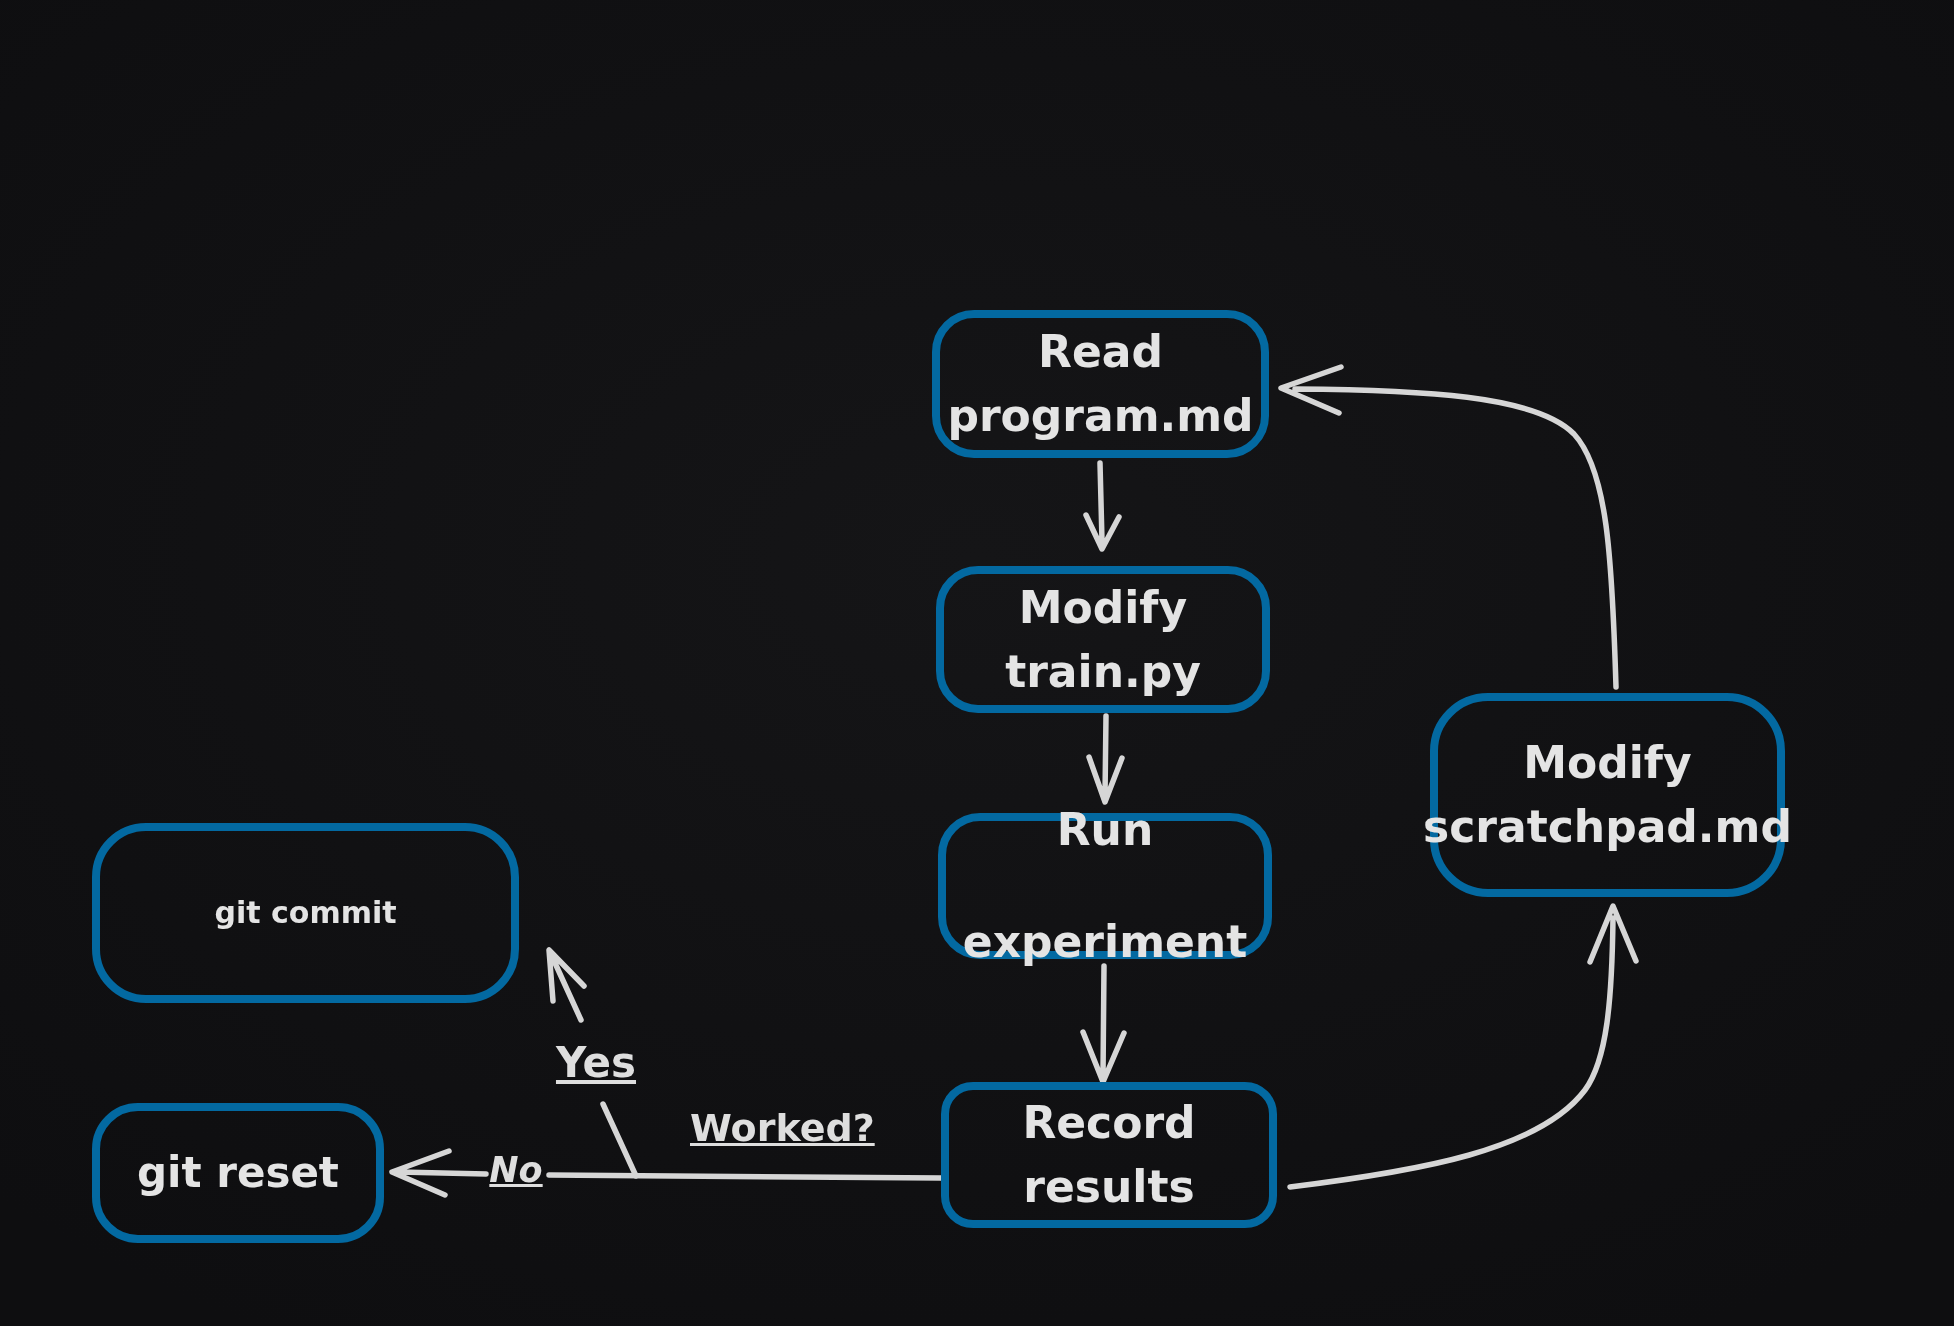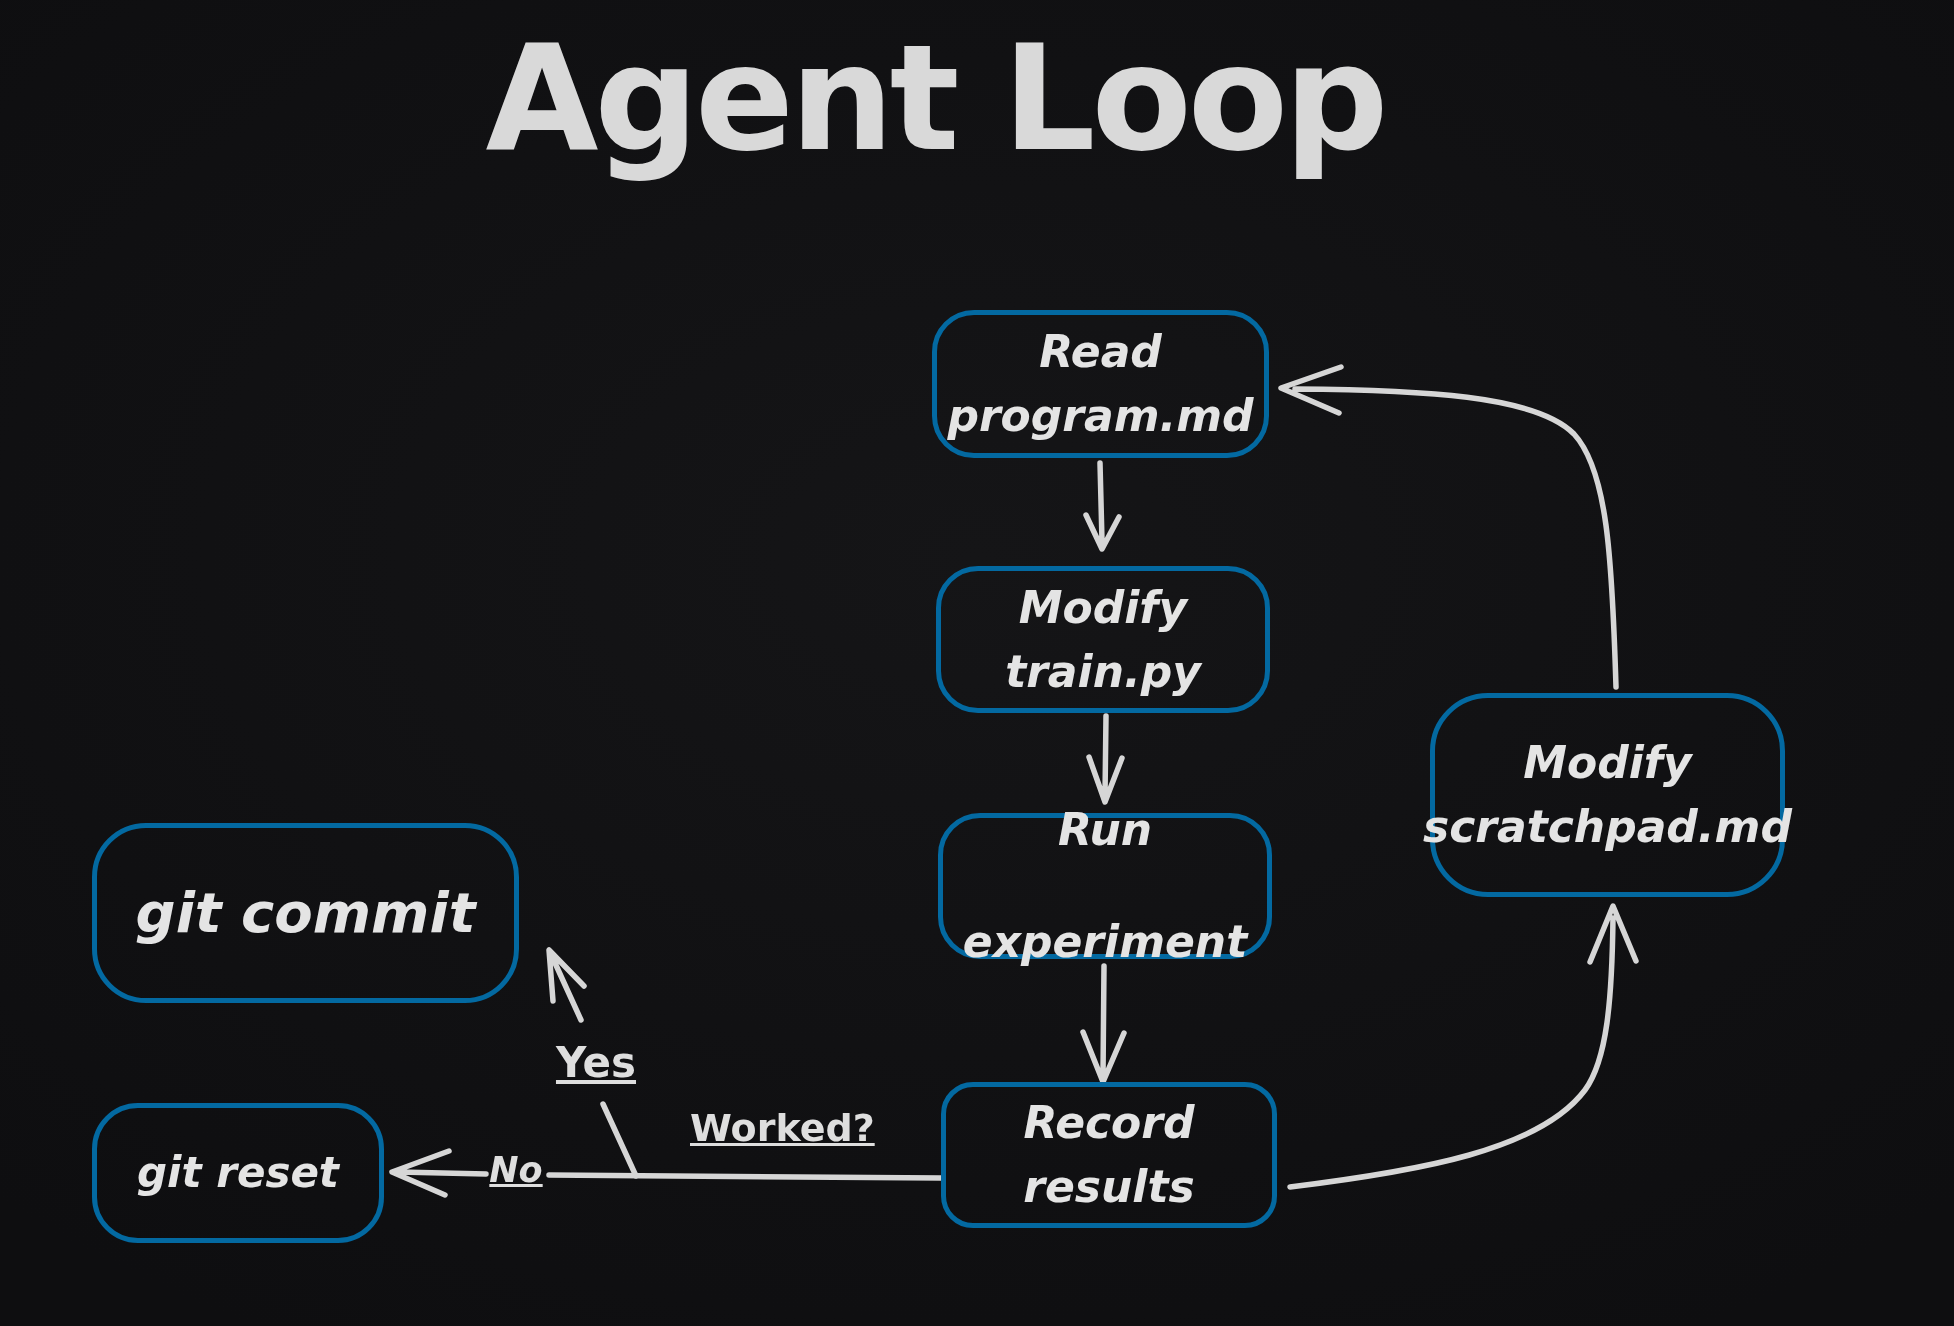--- a/index.html
+++ b/index.html
@@ -41,39 +41,38 @@
     font-size: 146px;
     font-weight: bold;
     letter-spacing: -4px;
     line-height: 1.1;
     color: #d9d9d9;
     white-space: nowrap;
   }
   .node {
     position: absolute;
     box-sizing: border-box;
-    border: 5px solid #0369a1;
+    border: 8px solid #0369a1;
     display: flex;
     flex-direction: column;
     align-items: center;
     justify-content: center;
     text-align: left;
     color: #e4e4e4;
     font-weight: bold;
     line-height: 1.45;
-    font-style: italic;
   }
   .node span { white-space: nowrap; }
 
   .node.read-program      { left: 932px;  top: 310px;  width: 337px; height: 148px; border-radius: 42px; font-size: 44px; }
   .node.modify-train      { left: 936px;  top: 566px;  width: 334px; height: 147px; border-radius: 42px; font-size: 44px; }
   .node.run-experiment    { left: 938px;  top: 813px;  width: 334px; height: 146px; border-radius: 42px; font-size: 44px; gap: 48px; }
   .node.record-results    { left: 941px;  top: 1082px; width: 336px; height: 146px; border-radius: 32px; font-size: 44px; }
   .node.modify-scratchpad { left: 1430px; top: 693px;  width: 355px; height: 204px; border-radius: 58px; font-size: 44px; }
-  .node.git-commit        { left: 92px;   top: 823px;  width: 427px; height: 180px; border-radius: 54px; font-size: 56px; }
+  .node.git-commit        { left: 92px;   top: 823px;  width: 427px; height: 180px; border-radius: 54px; font-size: 30px; }
   .node.git-reset         { left: 92px;   top: 1103px; width: 292px; height: 140px; border-radius: 46px; font-size: 42px; }
 
   .edge-label {
     position: absolute;
     color: #dedede;
     font-weight: bold;
     white-space: nowrap;
     text-decoration: underline;
   }
   .edge-label.worked { left: 690px; top: 1106px; width: 164px; font-size: 38px; }
@@ -99,21 +98,20 @@
 
       <path d="M 636 1176 L 603 1104"></path>
       <path d="M 581 1020 L 550 952 M 584 986 L 549 950 L 553 1001"></path>
 
       <path d="M 1290 1187 C 1420 1171 1540 1150 1585 1090 C 1607 1060 1612 1000 1613 918 M 1590 962 L 1613 906 L 1636 961"></path>
 
       <path d="M 1616 687 C 1612 555 1607 470 1574 434 C 1536 395 1420 390 1295 389 M 1341 367 L 1281 388 L 1339 413"></path>
     </g>
   </svg>
 
-  <div class="title">Agent Loop</div>
 
   <div class="node read-program">
     <span>Read</span>
     <span>program.md</span>
   </div>
 
   <div class="node modify-train">
     <span>Modify</span>
     <span>train.py</span>
   </div>

